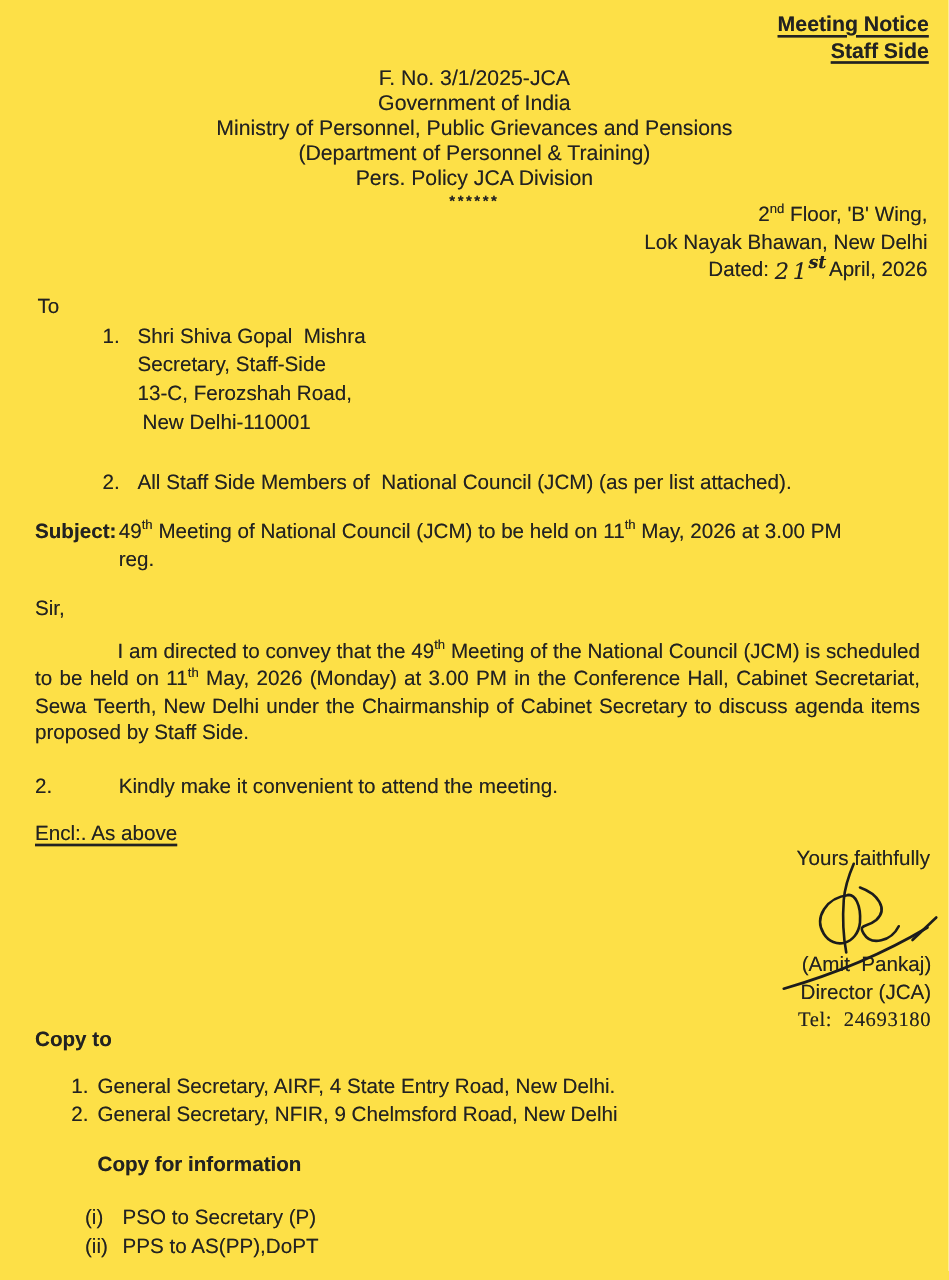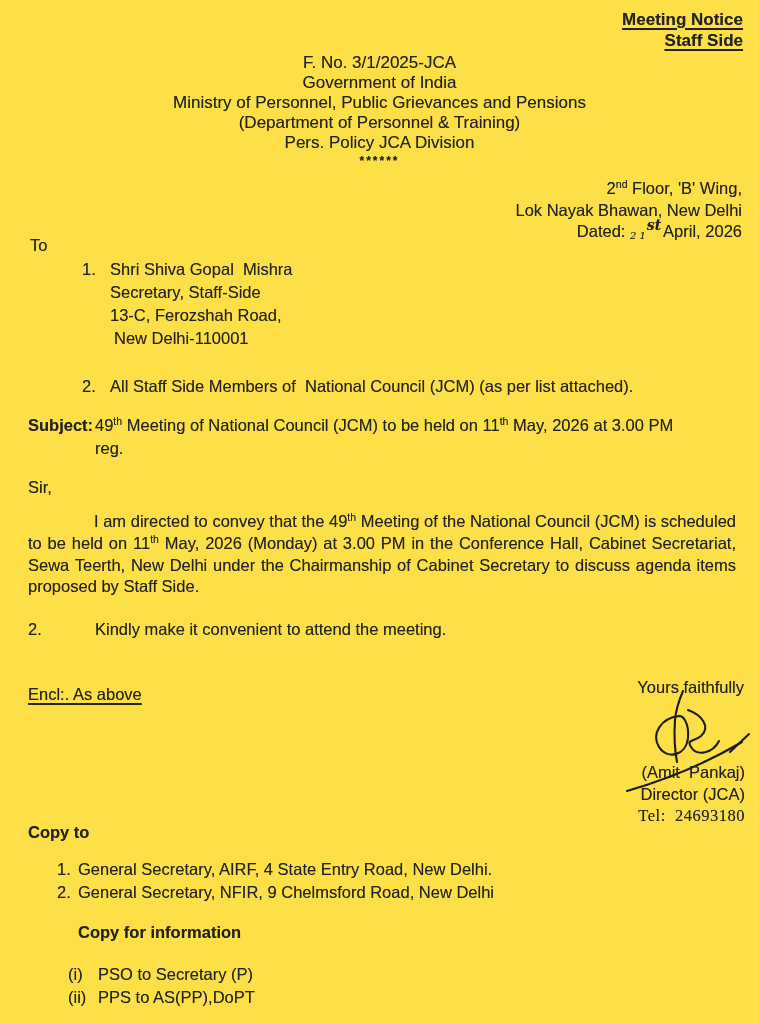--- a/index.html
+++ b/index.html
@@ -24,21 +24,21 @@
   .corner { line-height: 21px; font-size: 17px; }
   .letterhead { line-height: 20px; font-size: 17px; }
   .stars { font-size: 12px; font-weight: bold; letter-spacing: 2px; margin-top: -2px; }
   .origin { line-height: 21.5px; }
 
   sup.tsup { font-size: 10.5px; vertical-align: super; line-height: 0; }
 
   .handwrite {
     font-family: "DejaVu Serif", serif;
     font-style: italic;
-    font-size: 10px;
+    font-size: 18px;
     letter-spacing: 3px;
     display: inline-block;
     transform: translateY(2px);
   }
   .handwrite-sup {
     font-family: "DejaVu Serif", serif;
     font-style: italic;
     font-weight: bold;
     font-size: 14px;
     display: inline-block;
@@ -77,21 +77,21 @@
 
   <div class="abs letterhead center" style="top: 53px; left: 0; width: 100%; text-align: center;">
     <div>F. No. 3/1/2025-JCA</div>
     <div>Government of India</div>
     <div>Ministry of Personnel, Public Grievances and Pensions</div>
     <div>(Department of Personnel &amp; Training)</div>
     <div>Pers. Policy JCA Division</div>
     <div class="stars">******</div>
   </div>
 
-  <div class="abs origin right" style="top: 178px; right: 17px;">
+  <div class="abs origin right" style="top: 162px; right: 17px;">
     <div><span class="pre">2</span><sup class="tsup">nd</sup><span class="pre"> Floor, 'B' Wing,</span></div>
     <div>Lok Nayak Bhawan, New Delhi</div>
     <div><span class="pre">Dated: </span><span class="handwrite">21</span><span class="handwrite-sup">st</span><span class="pre">April, 2026</span></div>
   </div>
 
   <div class="abs" style="top: 236px; left: 30px;">To</div>
 
   <div class="abs row addr-lines" style="top: 258px; left: 82px;">
     <div class="num-col">1.</div>
     <div>
@@ -119,21 +119,21 @@
 
   <div class="abs body-para" style="top: 511px; left: 28px;">
     <span>I am directed to convey that the </span><span>49</span><sup class="tsup">th</sup><span> Meeting of the National Council (JCM) is scheduled to be held on </span><span>11</span><sup class="tsup">th</sup><span> May, 2026 (Monday) at 3.00 PM in the Conference Hall, Cabinet Secretariat, Sewa Teerth, New Delhi under the Chairmanship of Cabinet Secretary to discuss agenda items proposed by Staff Side.</span>
   </div>
 
   <div class="abs row" style="top: 620px; left: 28px; width: 700px;">
     <div class="num-col-wide">2.</div>
     <div>Kindly make it convenient to attend the meeting.</div>
   </div>
 
-  <div class="abs ul" style="top: 685px; left: 28px;">Encl:. As above</div>
+  <div class="abs ul" style="top: 658px; left: 28px;">Encl:. As above</div>
 
   <div class="abs right" style="top: 678px; right: 15px;">Yours faithfully</div>
 
   <svg class="abs sig-svg" style="top: 686px; left: 570px;" width="185" height="112" viewBox="0 0 185 112">
     <path d="M 113 5 C 110 12, 106 22, 105 34 C 104 48, 104 60, 107 76"></path>
     <path d="M 109 30 C 91 32, 81 48, 89 61 C 97 74, 116 70, 118 52 C 119 38, 114 29, 108 30"></path>
     <path d="M 118 24 C 132 29, 141 41, 131 50 C 124 56, 116 53, 121 61 C 127 71, 143 67, 149 55"></path>
     <path d="M 57 105 C 95 94, 135 78, 172 56"></path>
     <path d="M 160 66 L 179 48"></path>
   </svg>

